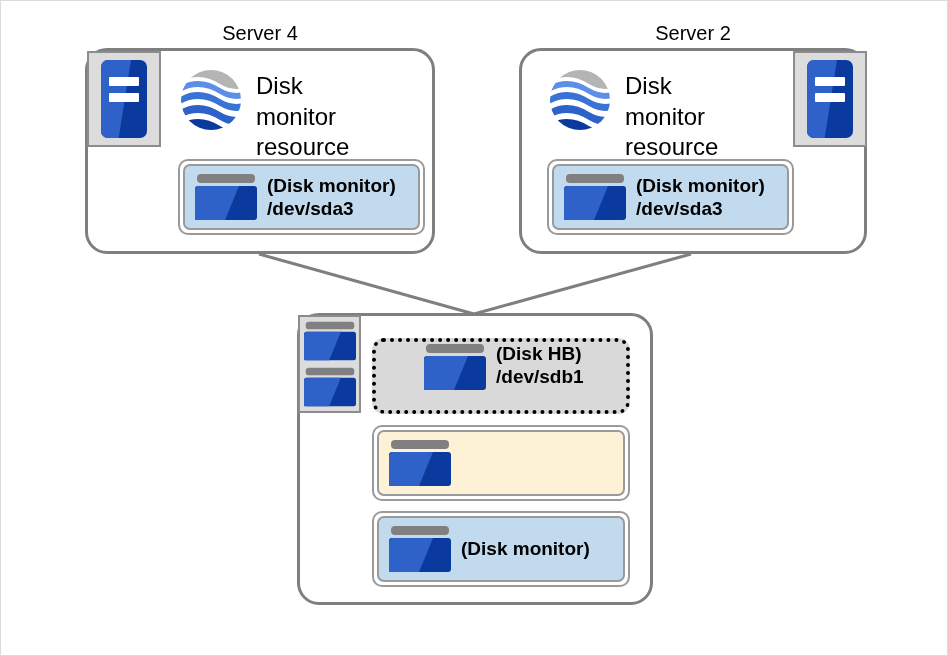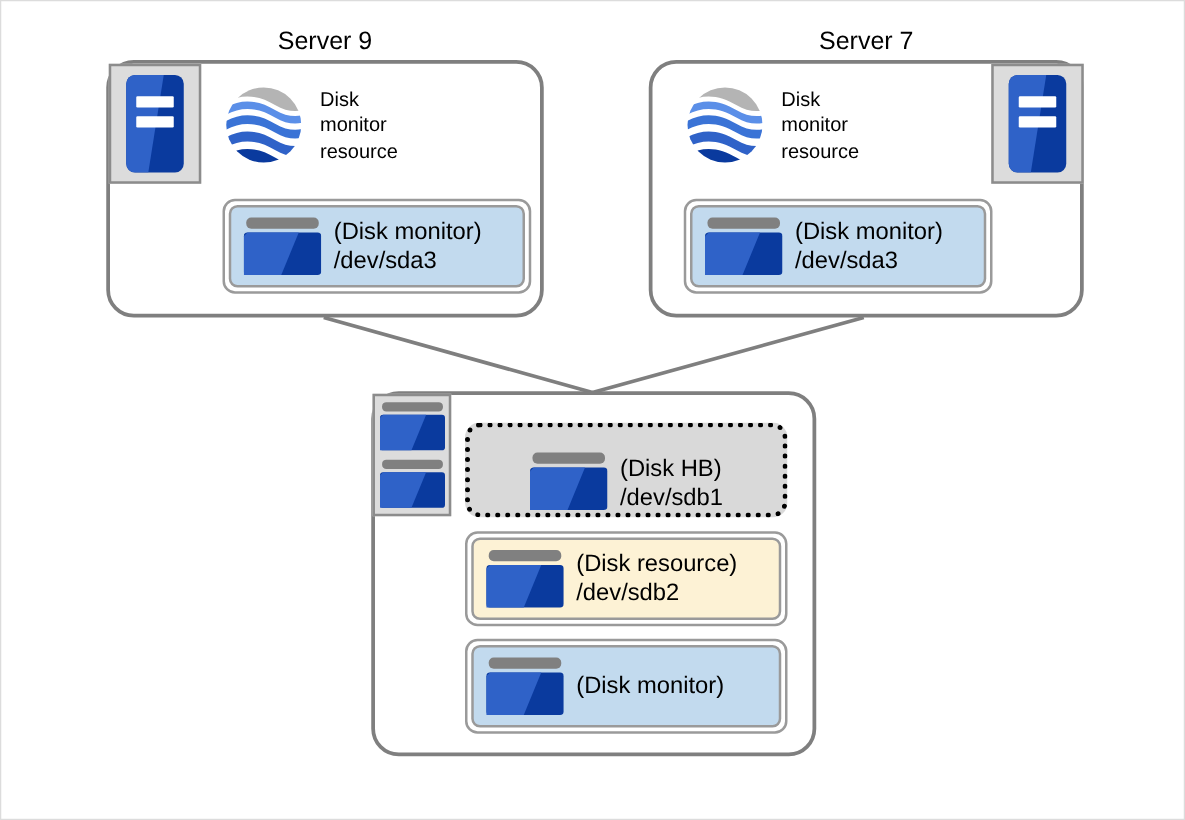--- a/index.html
+++ b/index.html
@@ -78,22 +78,23 @@
   
   .globe { display: block; }
 
   
   .disk-icon { display: block; }
 
   
   .diskbox {
     box-sizing: border-box;
     display: flex;
-    align-items: flex-end;
+    align-items: flex-start;
     border-radius: 10px;
+    font-weight: bold;
   }
   .diskbox.double {
     border: 2px solid #9a9a9a;
     background: #ffffff;
     padding: 3px;
   }
   .diskbox-inner {
     box-sizing: border-box;
     width: 100%;
     height: 100%;
@@ -116,21 +117,21 @@
 
   .disk-label {
     font-size: 19px;
     color: #000000;
     line-height: 1.22;
     white-space: nowrap;
   }
 
   
   .res-text {
-    font-size: 16px;
+    font-size: 24px;
     color: #000000;
     line-height: 1.28;
     white-space: nowrap;
   }
 
   
   .stack-plate {
     background: #dcdcdc;
     border: 2px solid #8c8c8c;
     box-sizing: border-box;
@@ -146,21 +147,21 @@
 </head>
 <body>
 
 <div id="canvas">
 
   <svg class="connector" width="948" height="656">
     <line x1="258" y1="253" x2="473" y2="313" stroke="#7f7f7f" stroke-width="3"></line>
     <line x1="690" y1="253" x2="473" y2="313" stroke="#7f7f7f" stroke-width="3"></line>
   </svg>
 
-  <div class="abs caption" style="left:84px; top:22px; width:350px;">Server 9</div>
+  <div class="abs caption" style="left:84px; top:22px; width:350px;">Server 4</div>
 
   <div class="abs panel" style="left:84px; top:47px; width:350px; height:206px;"></div>
 
   <div class="abs server-plate" style="left:86px; top:50px; width:74px; height:96px;">
     <div class="server-card">
       <div class="server-bar b1"></div>
       <div class="server-bar b2"></div>
     </div>
   </div>
 
@@ -195,21 +196,21 @@
         <rect x="0" y="14" width="62" height="34" rx="3" fill="#0a3a9e"></rect>
         <path d="M0,17 L0,48 L30,48 L44,14 L3,14 Z" fill="#2f62c8"></path>
       </svg>
       <div class="disk-label">
         <div>(Disk monitor)</div>
         <div>/dev/sda3</div>
       </div>
     </div>
   </div>
 
-  <div class="abs caption" style="left:518px; top:22px; width:348px;">Server 7</div>
+  <div class="abs caption" style="left:518px; top:22px; width:348px;">Server 2</div>
 
   <div class="abs panel" style="left:518px; top:47px; width:348px; height:206px;"></div>
 
   <div class="abs server-plate" style="left:792px; top:50px; width:74px; height:96px;">
     <div class="server-card">
       <div class="server-bar b1"></div>
       <div class="server-bar b2"></div>
     </div>
   </div>
 
@@ -278,24 +279,20 @@
     </div>
   </div>
 
   <div class="abs diskbox double" style="left:371px; top:424px; width:258px; height:76px;">
     <div class="diskbox-inner fill-cream">
       <svg class="disk-icon" width="62" height="50" viewBox="0 0 62 50">
         <rect x="2" y="2" width="58" height="9" rx="4" fill="#808080"></rect>
         <rect x="0" y="14" width="62" height="34" rx="3" fill="#0a3a9e"></rect>
         <path d="M0,17 L0,48 L30,48 L44,14 L3,14 Z" fill="#2f62c8"></path>
       </svg>
-      <div class="disk-label">
-        <div>(Disk resource)</div>
-        <div>/dev/sdb2</div>
-      </div>
     </div>
   </div>
 
   <div class="abs diskbox double" style="left:371px; top:510px; width:258px; height:76px;">
     <div class="diskbox-inner fill-blue">
       <svg class="disk-icon" width="62" height="50" viewBox="0 0 62 50">
         <rect x="2" y="2" width="58" height="9" rx="4" fill="#808080"></rect>
         <rect x="0" y="14" width="62" height="34" rx="3" fill="#0a3a9e"></rect>
         <path d="M0,17 L0,48 L30,48 L44,14 L3,14 Z" fill="#2f62c8"></path>
       </svg>

